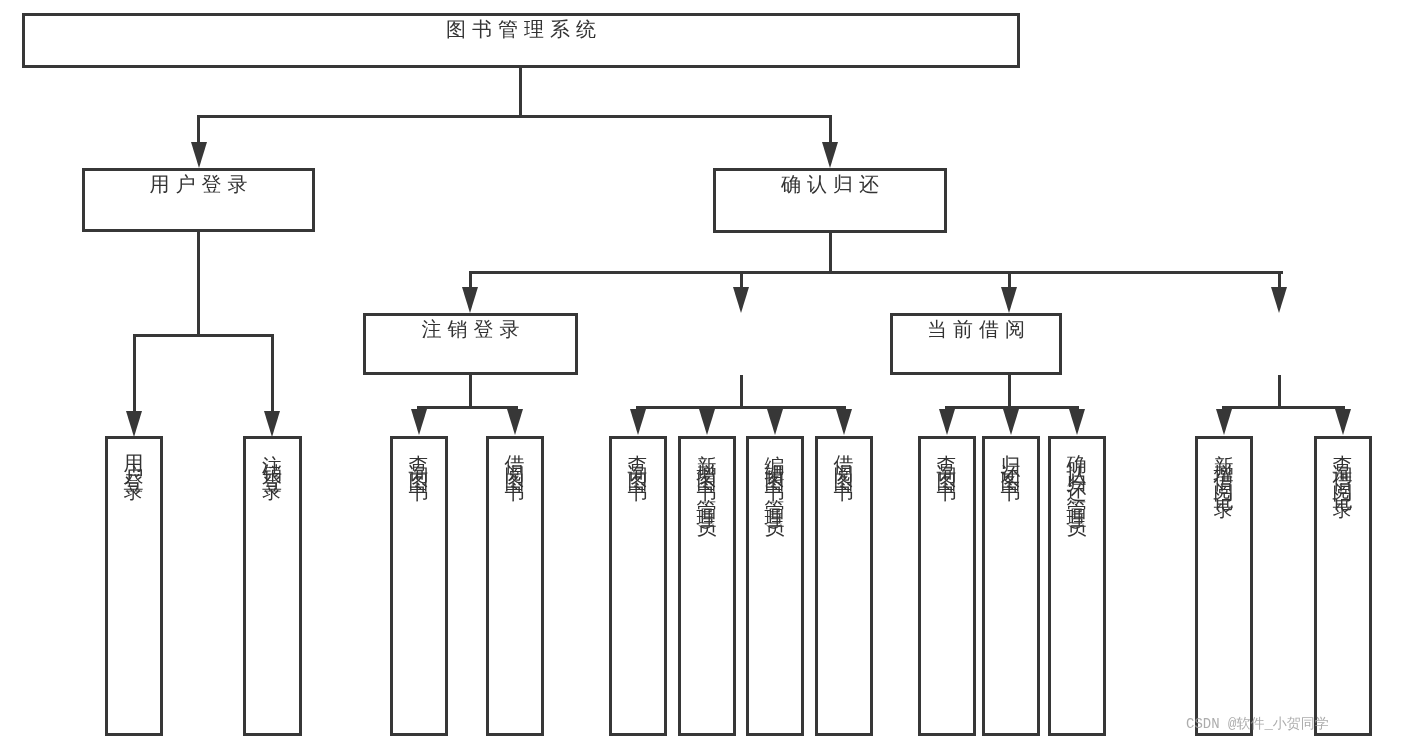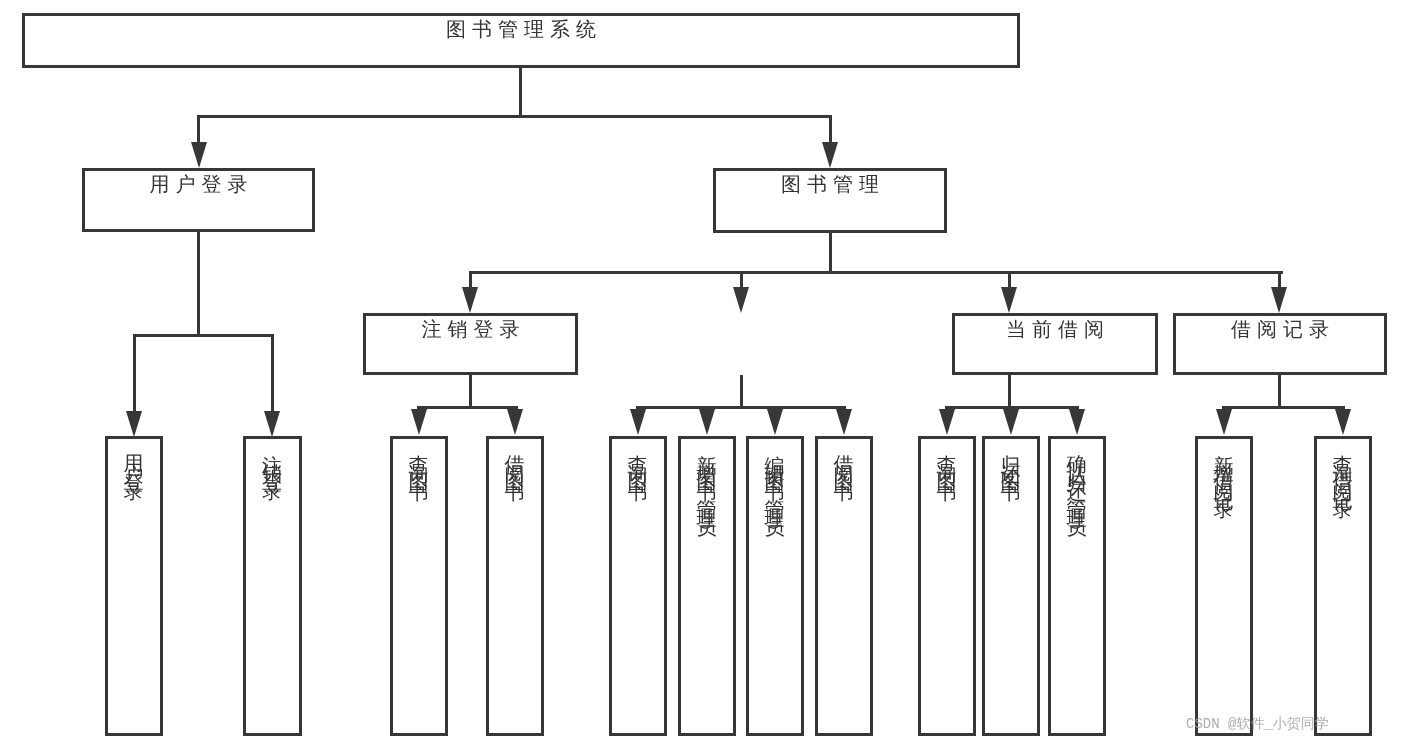--- a/index.html
+++ b/index.html
@@ -40,21 +40,21 @@
   <div class="ln" style="left:198px;top:115px;width:634px;height:3px"></div>
   <div class="ln" style="left:197px;top:115px;width:3px;height:30px"></div>
   <div class="arr" style="left:191px;top:142px"></div>
   <div class="ln" style="left:829px;top:115px;width:3px;height:30px"></div>
   <div class="arr" style="left:822px;top:142px"></div>
 
   <div class="box h" style="left:82px;top:168px;width:233px;height:64px">
     <span>用户登录</span>
   </div>
   <div class="box h" style="left:713px;top:168px;width:234px;height:65px">
-    <span>图书管理</span>
+    <span>确认归还</span>
   </div>
 
   <div class="ln" style="left:197px;top:232px;width:3px;height:104px"></div>
   <div class="ln" style="left:133px;top:334px;width:141px;height:3px"></div>
   <div class="ln" style="left:133px;top:334px;width:3px;height:79px"></div>
   <div class="arr" style="left:126px;top:411px"></div>
   <div class="ln" style="left:271px;top:334px;width:3px;height:79px"></div>
   <div class="arr" style="left:264px;top:411px"></div>
 
   <div class="ln" style="left:829px;top:233px;width:3px;height:40px"></div>
@@ -64,25 +64,22 @@
   <div class="ln" style="left:740px;top:271px;width:3px;height:18px"></div>
   <div class="arr" style="left:733px;top:287px"></div>
   <div class="ln" style="left:1008px;top:271px;width:3px;height:18px"></div>
   <div class="arr" style="left:1001px;top:287px"></div>
   <div class="ln" style="left:1278px;top:271px;width:3px;height:18px"></div>
   <div class="arr" style="left:1271px;top:287px"></div>
 
   <div class="box h" style="left:363px;top:313px;width:215px;height:62px">
     <span>注销登录</span>
   </div>
-  <div class="box h" style="left:952px;top:313px;width:206px;height:62px">
+  <div class="box h" style="left:890px;top:313px;width:172px;height:62px">
     <span>当前借阅</span>
-  </div>
-  <div class="box h" style="left:1173px;top:313px;width:214px;height:62px">
-    <span>借阅记录</span>
   </div>
 
   <div class="ln" style="left:469px;top:375px;width:3px;height:33px"></div>
   <div class="ln" style="left:417px;top:406px;width:101px;height:3px"></div>
   <div class="arr" style="left:411px;top:409px"></div>
   <div class="arr" style="left:507px;top:409px"></div>
 
   <div class="ln" style="left:740px;top:375px;width:3px;height:33px"></div>
   <div class="ln" style="left:636px;top:406px;width:210px;height:3px"></div>
   <div class="arr" style="left:630px;top:409px"></div>

